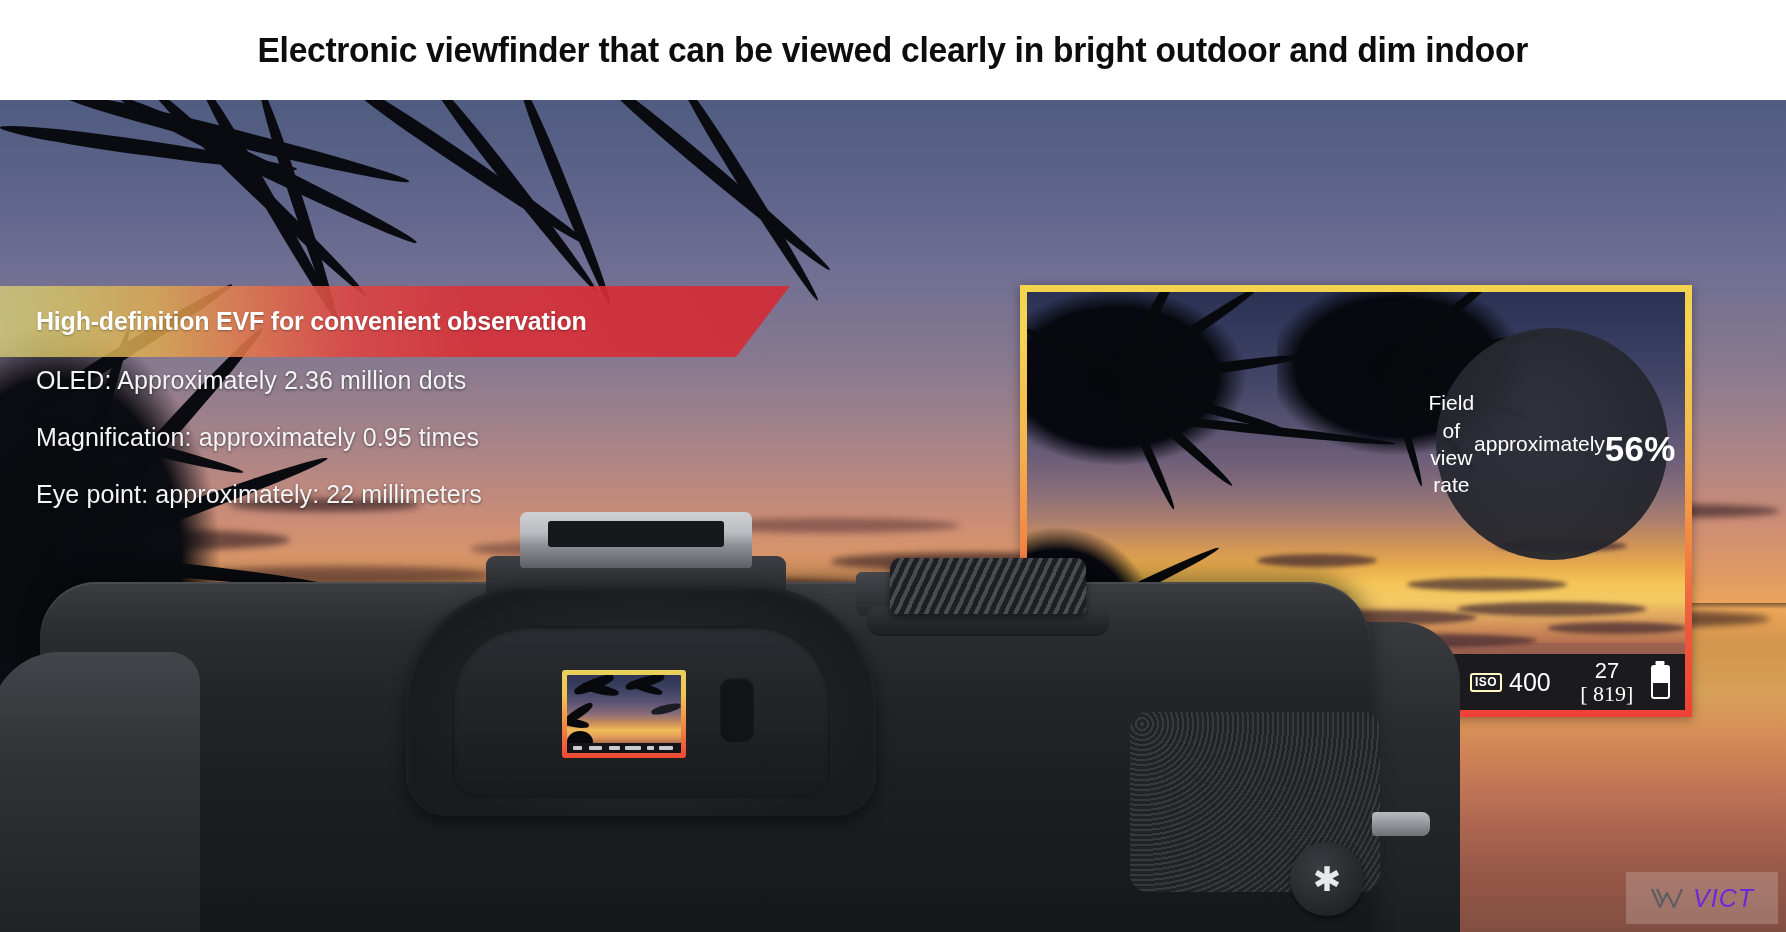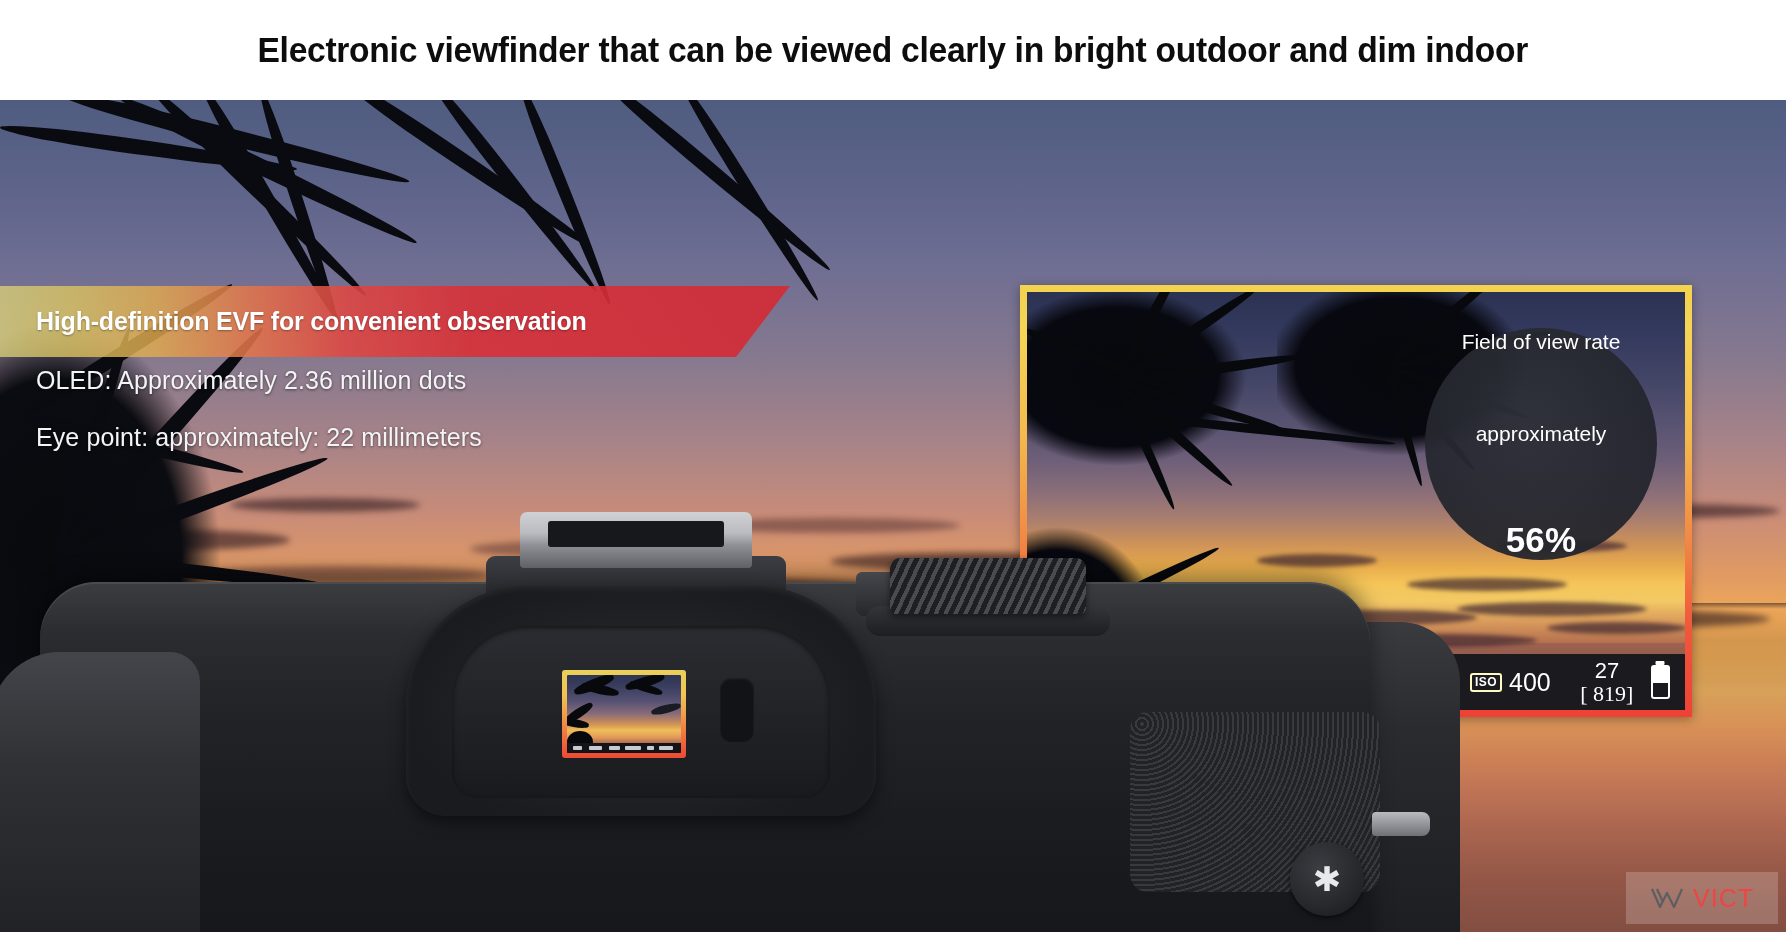--- a/index.html
+++ b/index.html
@@ -156,24 +156,24 @@
     position:absolute; left:-50px; top:200px; width:260px; height:240px;
     background:radial-gradient(ellipse 130px 125px at 80px 130px, #07080c 0%, #080910 58%, rgba(8,9,16,0) 76%);
   }
   .evf-shore{
     position:absolute; left:-10px; bottom:0; width:300px; height:120px;
     background:radial-gradient(ellipse 180px 95px at 60px 110px, rgba(20,12,12,0.92) 0%, rgba(25,15,14,0.5) 62%, rgba(25,15,14,0) 80%);
   }
 
   
   .fov-circle{
-    position:absolute; right:28px; top:36px; width:232px; height:232px;
+    position:absolute; right:17px; top:36px; width:232px; height:232px;
     border-radius:50%;
     background:radial-gradient(circle at 45% 38%, rgba(46,48,56,0.95) 0%, rgba(36,38,46,0.94) 60%, rgba(30,32,40,0.92) 100%);
-    display:flex; flex-direction:column; align-items:center; justify-content:space-between;
+    display:flex; flex-direction:row; align-items:center; justify-content:center;
     text-align:center; color:#ffffff; padding:0 18px;
   }
   .fov-line{ font-size:21px; line-height:1.3; font-weight:normal; }
   .fov-value{ font-size:35px; font-weight:bold; margin-top:9px; letter-spacing:0.2px; }
 
   
   .evf-status{
     position:absolute; left:0; right:0; bottom:0; height:56px;
     background:#1b1b1f; color:#ffffff;
     display:flex; align-items:center; font-size:25px; white-space:nowrap;
@@ -333,21 +333,21 @@
     background:linear-gradient(to bottom,#b9bbc0,#6e7076); border-radius:4px 8px 8px 4px;
   }
 
   
   .watermark{
     position:absolute; right:8px; bottom:8px; width:152px; height:52px;
     background:rgba(255,255,255,0.20);
     display:flex; align-items:center; justify-content:center; gap:9px;
   }
   .wm-mark{ width:34px; height:26px; }
-  .wm-text{ font-size:25px; color:#ef4444; letter-spacing:1px; font-weight:normal; }
+  .wm-text{ font-size:25px; color:#6d28d9; letter-spacing:1px; font-weight:normal;font-style:italic; }
 </style>
 </head>
 <body>
 
 <div id="slide">
 
   <div class="title-bar">
     <div class="title-text">Electronic viewfinder that can be viewed clearly in bright outdoor and dim indoor</div>
   </div>
 
@@ -398,20 +398,21 @@
       <div class="frond" style="left:60px;  top:-14px; width:360px; height:17px; transform:rotate(14deg);"></div>
       <div class="frond" style="left:0px;   top:20px;  width:300px; height:15px; transform:rotate(8deg);"></div>
     </div>
 
     <div class="banner">
       <div class="banner-text">High-definition EVF for convenient observation</div>
     </div>
 
     <div class="specs">
       <div class="spec-line">OLED: Approximately 2.36 million dots</div>
+      <div class="spec-line">Magnification: approximately 0.95 times</div>
       <div class="spec-line">Eye point: approximately: 22 millimeters</div>
     </div>
 
     <div class="evf-panel">
       <div class="evf-inner">
 
         <div class="evf-sky"></div>
         <div class="evf-water"></div>
 
         <div class="evf-cloud" style="left:230px; top:262px; width:120px; height:13px;"></div>

